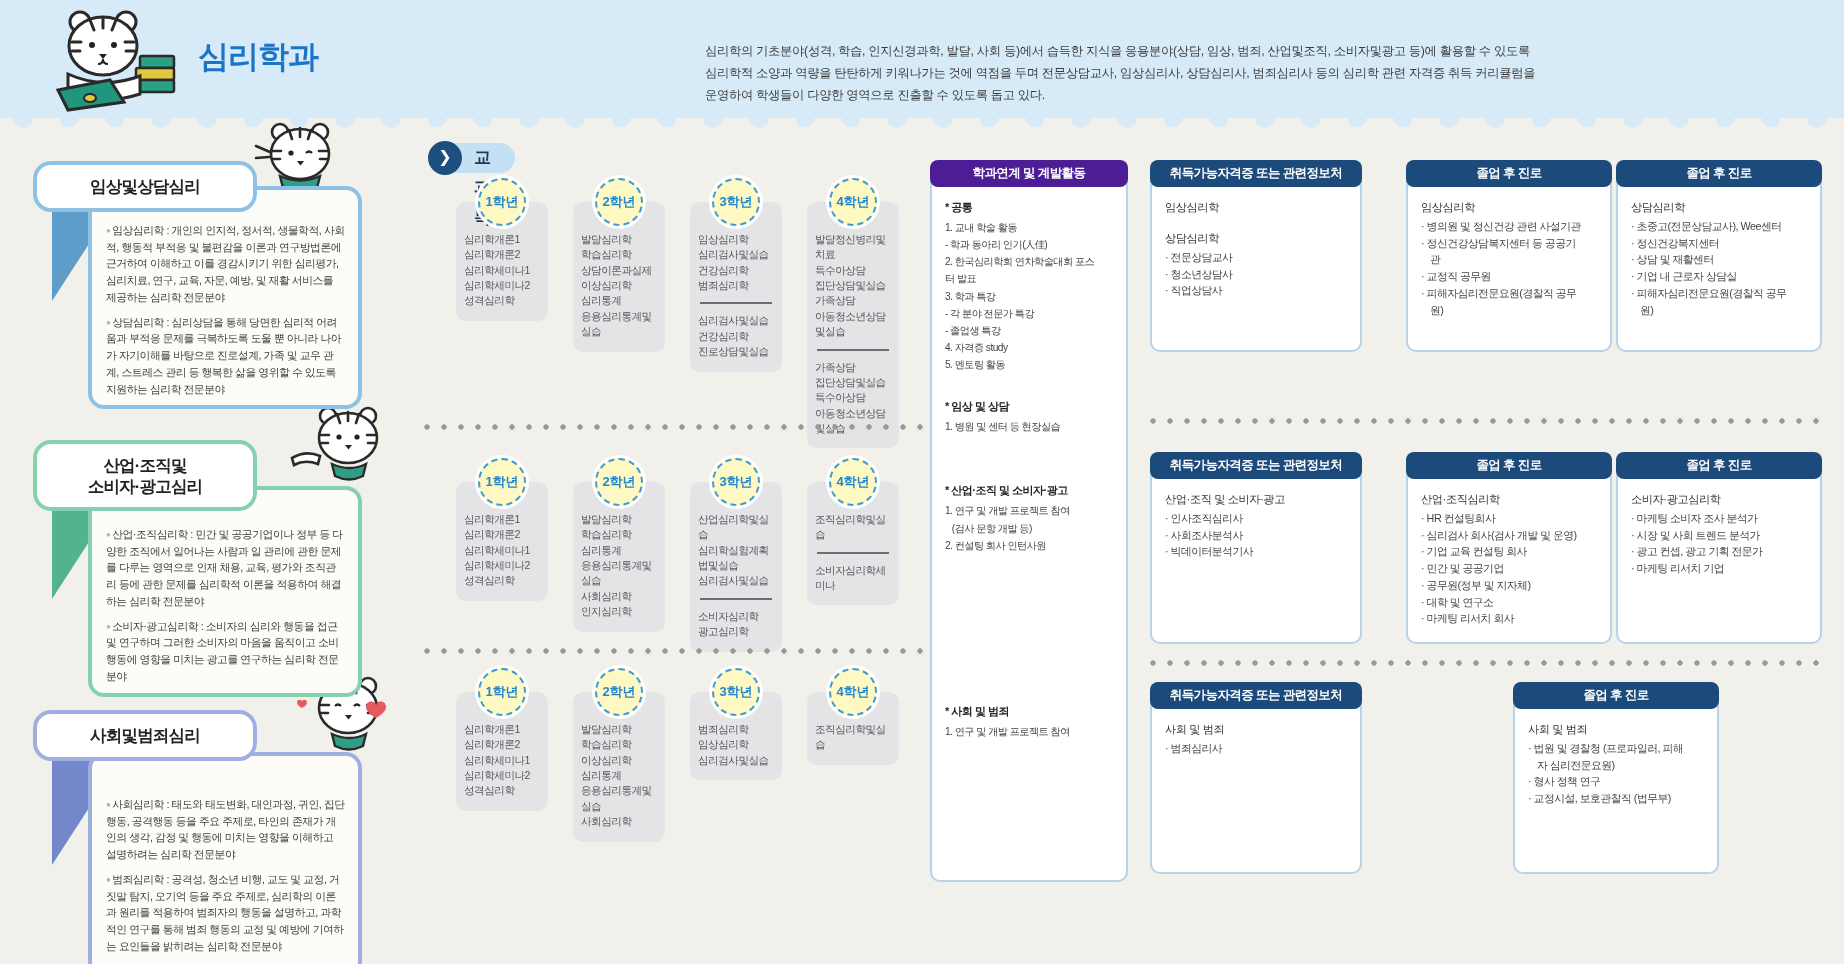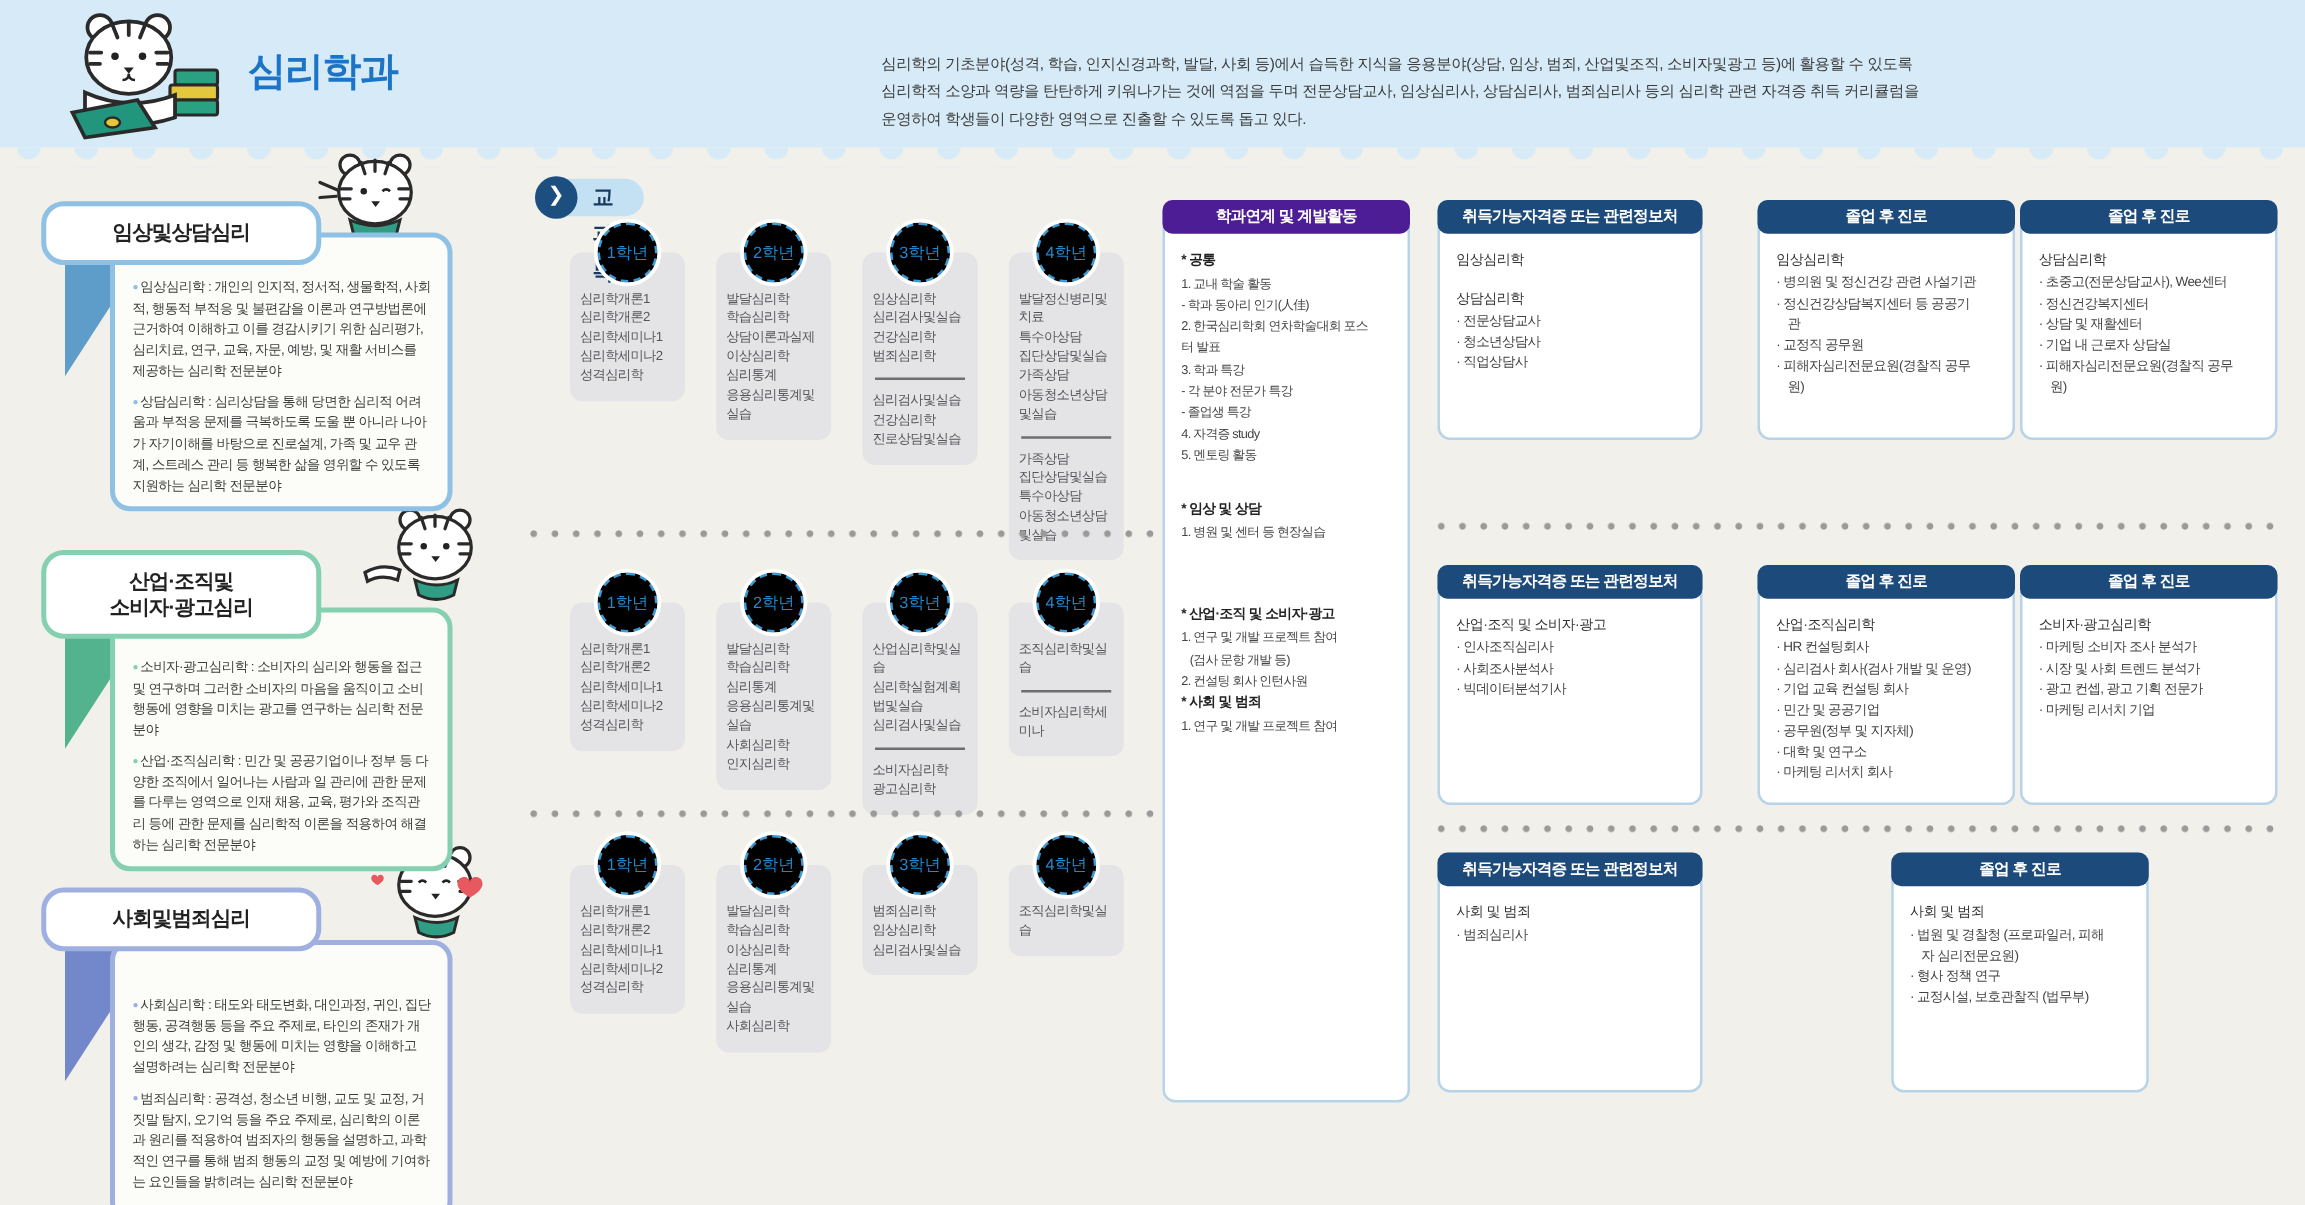--- a/index.html
+++ b/index.html
@@ -35,21 +35,21 @@
 
   
   .subject-pill { position:absolute; left:428px; top:141px; height:34px; z-index:2; }
   .pill-circle { position:absolute; left:0; top:0; width:34px; height:34px; border-radius:50%; background:#1c4f80;
      color:#fff; font-weight:800; font-size:16px; text-align:center; line-height:32px; z-index:2; }
   .pill-body { position:absolute; left:16px; top:2px; height:30px; background:#c4e1f3; border-radius:6px 15px 15px 6px;
      padding:0 24px 0 30px; line-height:30px; font-size:17px; font-weight:800; color:#173a5e; letter-spacing:-0.5px; }
   .col { position:absolute; width:92px; }
   .course-box { background:#e4e4e6; border-radius:10px; padding:30px 8px 12px; min-height:50px; }
   .year-badge { position:absolute; left:50%; transform:translateX(-50%); top:-24px; width:48px; height:48px;
-     border-radius:50%; background:#000000; border:2px dashed #3f9ad3; color:#2187cc; font-weight:400; font-size:13px;
+     border-radius:50%; background:#fef9c3; border:2px dashed #3f9ad3; color:#2187cc; font-weight:700; font-size:13px;
      display:flex; align-items:center; justify-content:center; z-index:2; box-shadow:0 0 0 3px #fff; }
   .course-item { font-size:10.6px; line-height:1.45; letter-spacing:-0.5px; color:#55565a; }
   .course-divider { border-top:2px solid #6e6e72; margin:9px 2px; }
 
   
   .dots { position:absolute; height:6px;
      background-image:radial-gradient(circle at 3px 3px, #9a9a98 2.4px, rgba(0,0,0,0) 3px);
      background-size:17px 6px; background-repeat:repeat-x; }
 
   
@@ -61,21 +61,21 @@
   .p-heading { font-size:11.2px; color:#333; letter-spacing:-0.4px; margin-bottom:3px; }
   .p-item { font-size:10.8px; line-height:1.55; letter-spacing:-0.5px; color:#444; padding-left:9px; text-indent:-9px; }
   .p-item::before { content:"· "; }
   .p-group { margin-bottom:16px; }
 
   .act-heading { font-size:11px; font-weight:800; color:#222; letter-spacing:-0.5px; margin-bottom:4px; }
   .act-line { font-size:10.2px; line-height:1.68; letter-spacing:-0.55px; color:#444; }
   .act-section { margin-top:0; }
   .act-section.s2 { margin-top:26px; }
   .act-section.s3 { margin-top:48px; }
-  .act-section.s4 { }
+  .act-section.s4 { margin-top:150px; }
 </style>
 </head>
 <body>
 
 <div id="stage">
 
   <div class="band"></div>
   <div class="scallop"></div>
 
   <div class="tiger" style="left:28px; top:4px;">
@@ -136,22 +136,22 @@
         <circle cx="51" cy="35" r="2.6" fill="#222"></circle>
           <circle cx="69" cy="35" r="2.6" fill="#222"></circle>
         <path d="M57 43 h7 l-3.5 4.5 z" fill="#222"></path>
         <path d="M4 56 q14 -8 28 -2 l-2 8 q-13 -5 -24 1 z" fill="#fff" stroke="#2a2a2a" stroke-width="2.6"></path>
         <path d="M44 62 q18 8 34 0 l-3 12 q-14 7 -28 0 z" fill="#2f9e85" stroke="#2a2a2a" stroke-width="2.4"></path>
       </svg>
     </div>
     <div class="fold" style="left:52px; top:494px;"></div>
     <div class="track-card" style="top:486px; min-height:178px; padding-top:36px;">
       <div>
+          <div class="track-bullet">산업·조직심리학 : 민간 및 공공기업이나 정부 등 다양한 조직에서 일어나는 사람과 일 관리에 관한 문제를 다루는 영역으로 인재 채용, 교육, 평가와 조직관리 등에 관한 문제를 심리학적 이론을 적용하여 해결하는 심리학 전문분야</div>
           <div class="track-bullet">소비자·광고심리학 : 소비자의 심리와 행동을 접근 및 연구하며 그러한 소비자의 마음을 움직이고 소비행동에 영향을 미치는 광고를 연구하는 심리학 전문분야</div>
-          <div class="track-bullet">산업·조직심리학 : 민간 및 공공기업이나 정부 등 다양한 조직에서 일어나는 사람과 일 관리에 관한 문제를 다루는 영역으로 인재 채용, 교육, 평가와 조직관리 등에 관한 문제를 심리학적 이론을 적용하여 해결하는 심리학 전문분야</div>
         </div>
     </div>
     <div class="track-label" style="top:440px;">
       <span><div class="lbl-line">산업·조직및</div><div class="lbl-line">소비자·광고심리</div></span>
     </div>
   </div>
 
   <div class="t3">
     <div class="tiger" style="left:288px; top:672px;">
       <svg width="100" height="84" viewBox="0 0 100 84">

